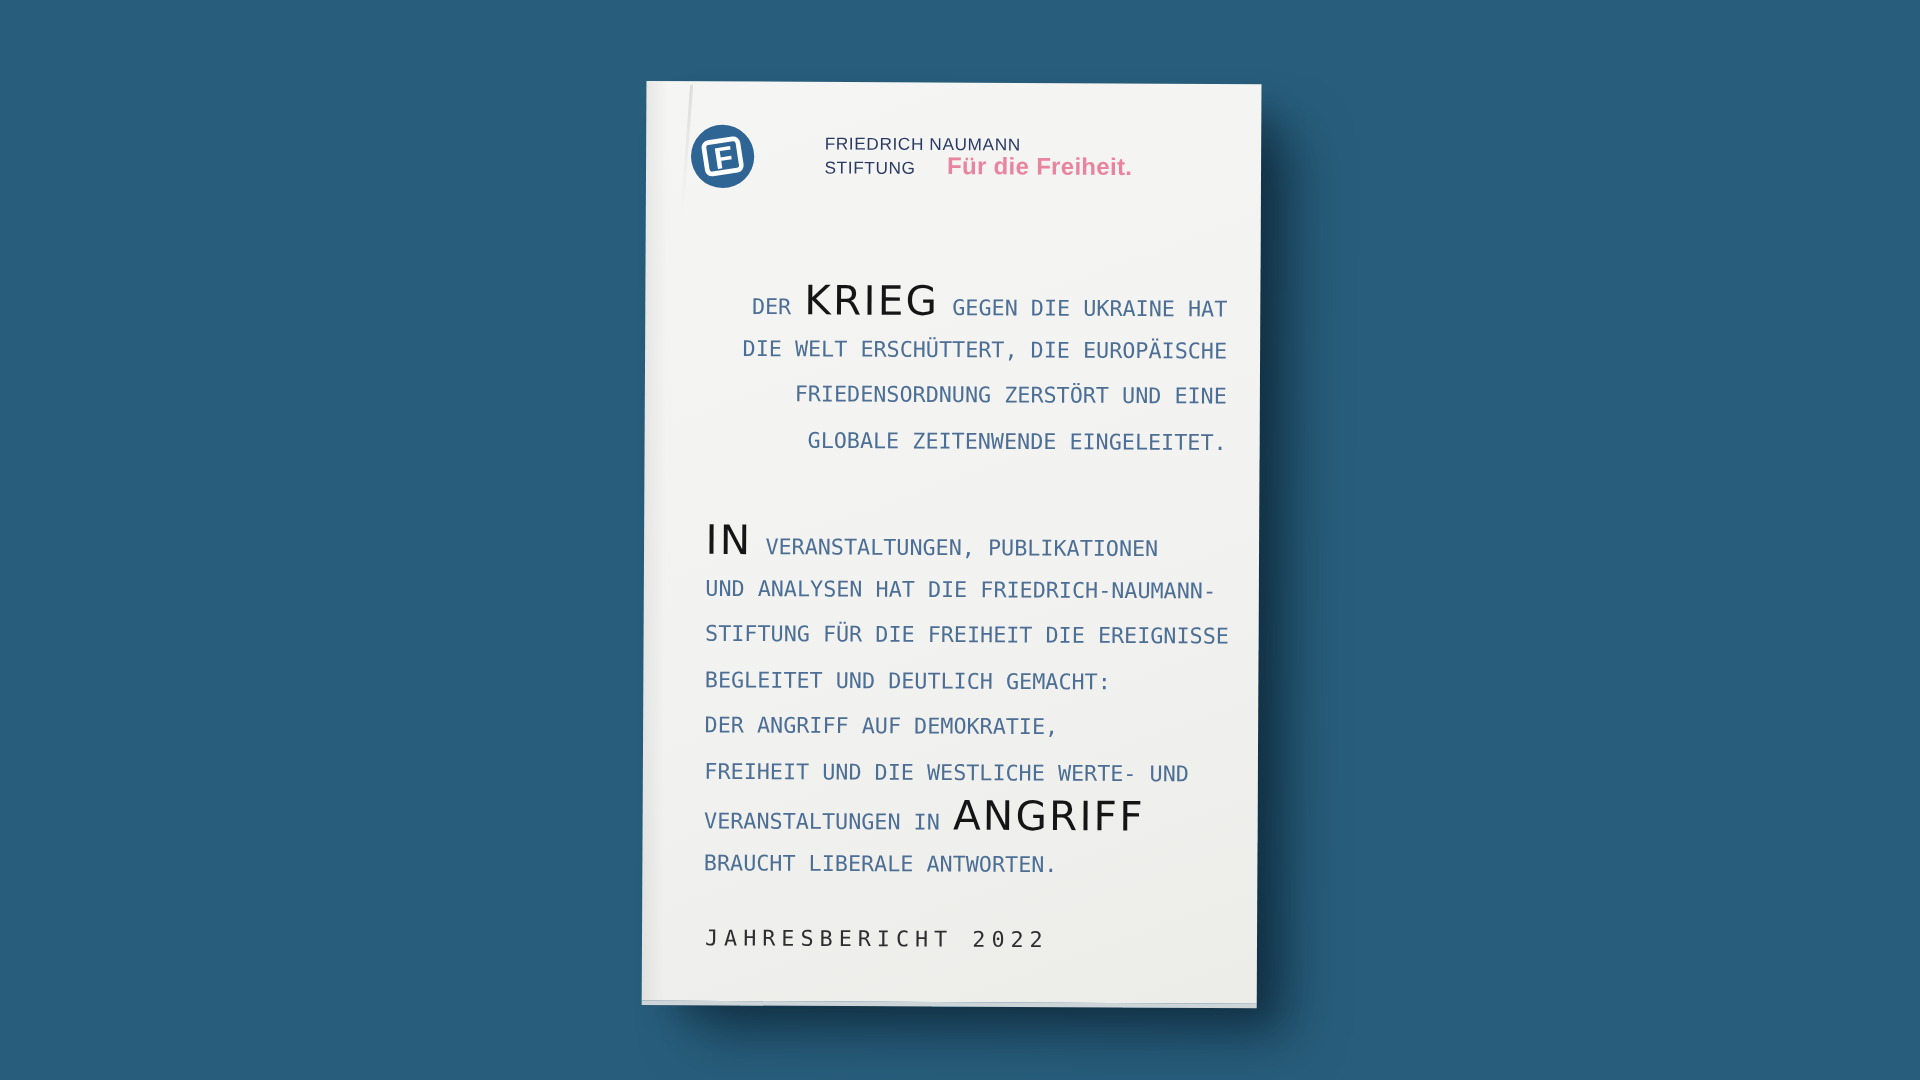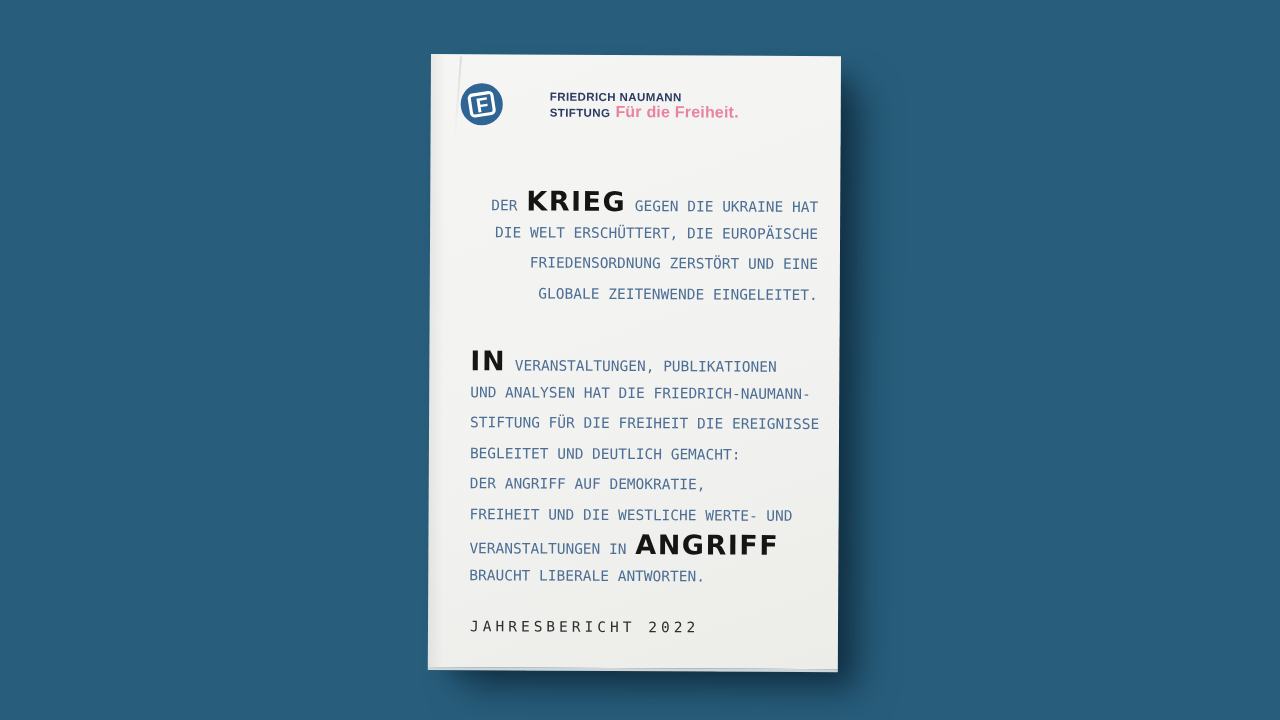--- a/index.html
+++ b/index.html
@@ -38,24 +38,24 @@
 
   
   .logo{
     position:absolute;left:29px;top:28px;
     display:flex;align-items:center;gap:10px;
   }
   .logo-icon{width:44px;height:44px;display:block;}
   .wordmark{line-height:1.12;padding-top:2px;}
   .wm-name{
     font-family:"Liberation Sans", sans-serif;
-    font-weight:700;font-size:11.5px;letter-spacing:0.4px;
+    font-weight:400;font-size:11.5px;letter-spacing:0.4px;
     color:#2b3a63;white-space:pre;padding-left:36px;
   }
-  .wm-line2{display:flex;align-items:baseline;gap:5px;}
+  .wm-line2{display:flex;align-items:baseline;gap:21px;}
   .wm-tagline{
     font-family:"Liberation Sans", sans-serif;
     font-weight:700;font-size:16px;letter-spacing:0.2px;
     color:#e9849f;white-space:pre;
   }
 
   
   .textblock{
     position:absolute;left:41px;right:22px;
     line-height:30.5px;
@@ -63,21 +63,21 @@
   .p1{top:132px;text-align:right;}
   .p2{top:292px;text-align:left;}
   .line{height:30.5px;}
   .seg{white-space:pre;vertical-align:baseline;}
   .mono{
     font-family:"DejaVu Sans Mono", monospace;
     font-size:14.5px;color:#4d6f95;
   }
   .big{
     font-family:"DejaVu Sans", sans-serif;
-    font-weight:700;font-size:27px;letter-spacing:1.5px;
+    font-weight:400;font-size:27px;letter-spacing:1.5px;
     color:#151515;
   }
   .footer-line{
     position:absolute;left:42px;top:564px;
     font-family:"DejaVu Sans Mono", monospace;
     font-size:14.5px;letter-spacing:4px;color:#2e2e2e;
     white-space:pre;
   }
 </style>
 </head>

